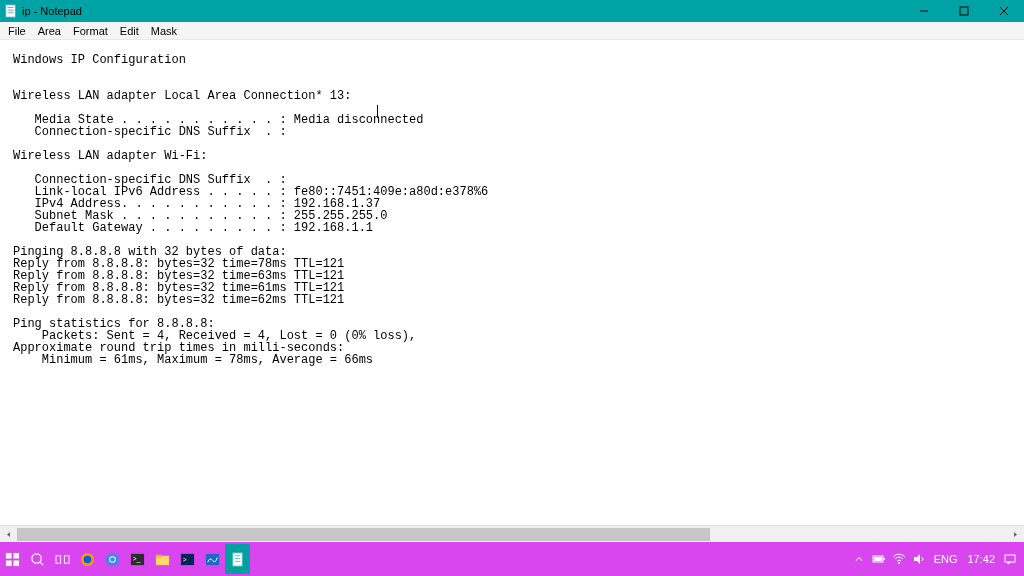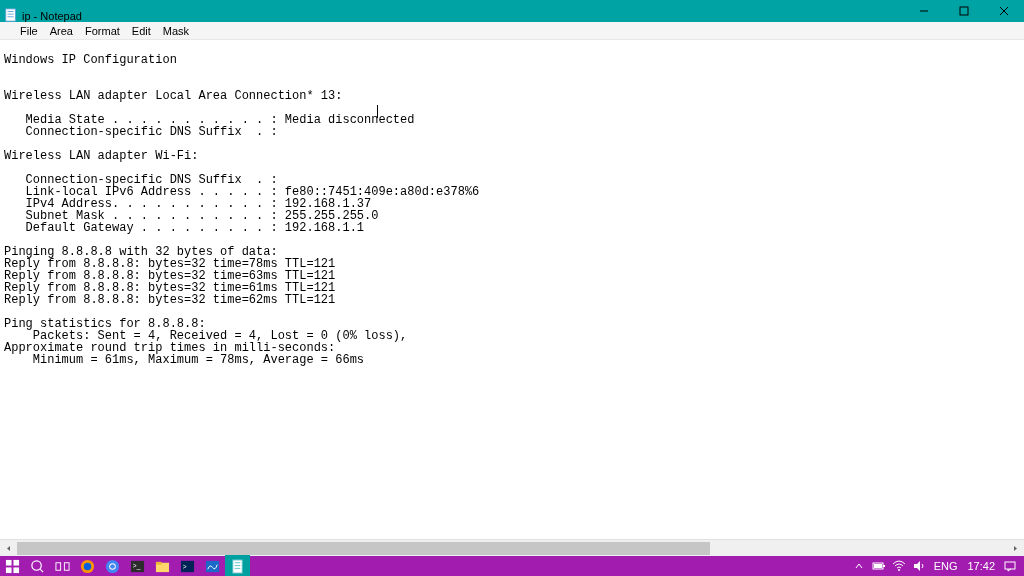--- a/index.html
+++ b/index.html
@@ -1,32 +1,32 @@
 <!DOCTYPE html>
 <html><head>
 <meta charset="utf-8">
 <style>
   * { margin:0; padding:0; box-sizing:border-box; }
   html,body { width:1024px; height:576px; font-family:"Segoe UI",Tahoma,sans-serif; font-size:11px; overflow:hidden; background:#fff; }
   .window { width:1024px; height:576px; display:flex; flex-direction:column; }
-  .titlebar { height:22px; background:#00a3a3; display:flex; align-items:flex-end; color:#000; }
+  .titlebar { height:22px; background:#00a3a3; display:flex; align-items:center; color:#000; }
   .titlebar .icon { width:14px; height:14px; margin:0 4px 0 4px; }
   .titlebar .title { flex:1; font-size:11px; }
   .winbtns { display:flex; height:100%; }
   .winbtn { width:40px; display:flex; align-items:center; justify-content:center; }
   .winbtn svg { width:10px; height:10px; }
-  .menubar { height:18px; background:#f5f5f5; border-bottom:1px solid #e8e8e8; display:flex; align-items:center; padding-left:14px; }
+  .menubar { height:18px; background:#f5f5f5; border-bottom:1px solid #e8e8e8; display:flex; align-items:center; padding-left:2px; }
   .menuitem { padding:0 6px; font-size:11px; cursor:default; }
-  .editor { flex:1; background:#fff; padding:2px 4px; font-family:Consolas,"Courier New",monospace; font-size:12px; line-height:12px; white-space:pre; overflow:hidden; position:relative; color:#000; }
+  .editor { flex:1; background:#fff; padding:2px 13px; font-family:Consolas,"Courier New",monospace; font-size:12px; line-height:12px; white-space:pre; overflow:hidden; position:relative; color:#000; }
   .cursor { position:absolute; top:65px; left:377px; width:1px; height:13px; background:#000; }
   .scrollbar-h { height:17px; background:#f0f0f0; border-top:1px solid #e0e0e0; display:flex; align-items:center; }
   .sb-btn { width:17px; height:17px; display:flex; align-items:center; justify-content:center; background:#f0f0f0; }
   .sb-track { flex:1; height:17px; position:relative; }
   .sb-thumb { position:absolute; left:0; top:2px; height:13px; width:70%; background:#c6c6c6; }
-  .taskbar { height:20px; background:#a21caf; display:flex; align-items:center; }
+  .taskbar { height:34px; background:#d946ef; display:flex; align-items:center; }
   .tb-left { display:flex; align-items:center; height:100%; }
   .tb-btn { width:25px; height:30px; display:flex; align-items:center; justify-content:center; }
   .tb-btn.active { background:#00a0a0; }
   .tb-btn svg { width:15px; height:15px; }
   .tb-right { margin-left:auto; display:flex; align-items:center; color:#fff; height:100%; padding-right:4px; }
   .tray-icon { width:20px; display:flex; align-items:center; justify-content:center; height:100%; }
   .tray-text { padding:0 5px; font-size:11px; }
 </style>
 </head>
 <body>

